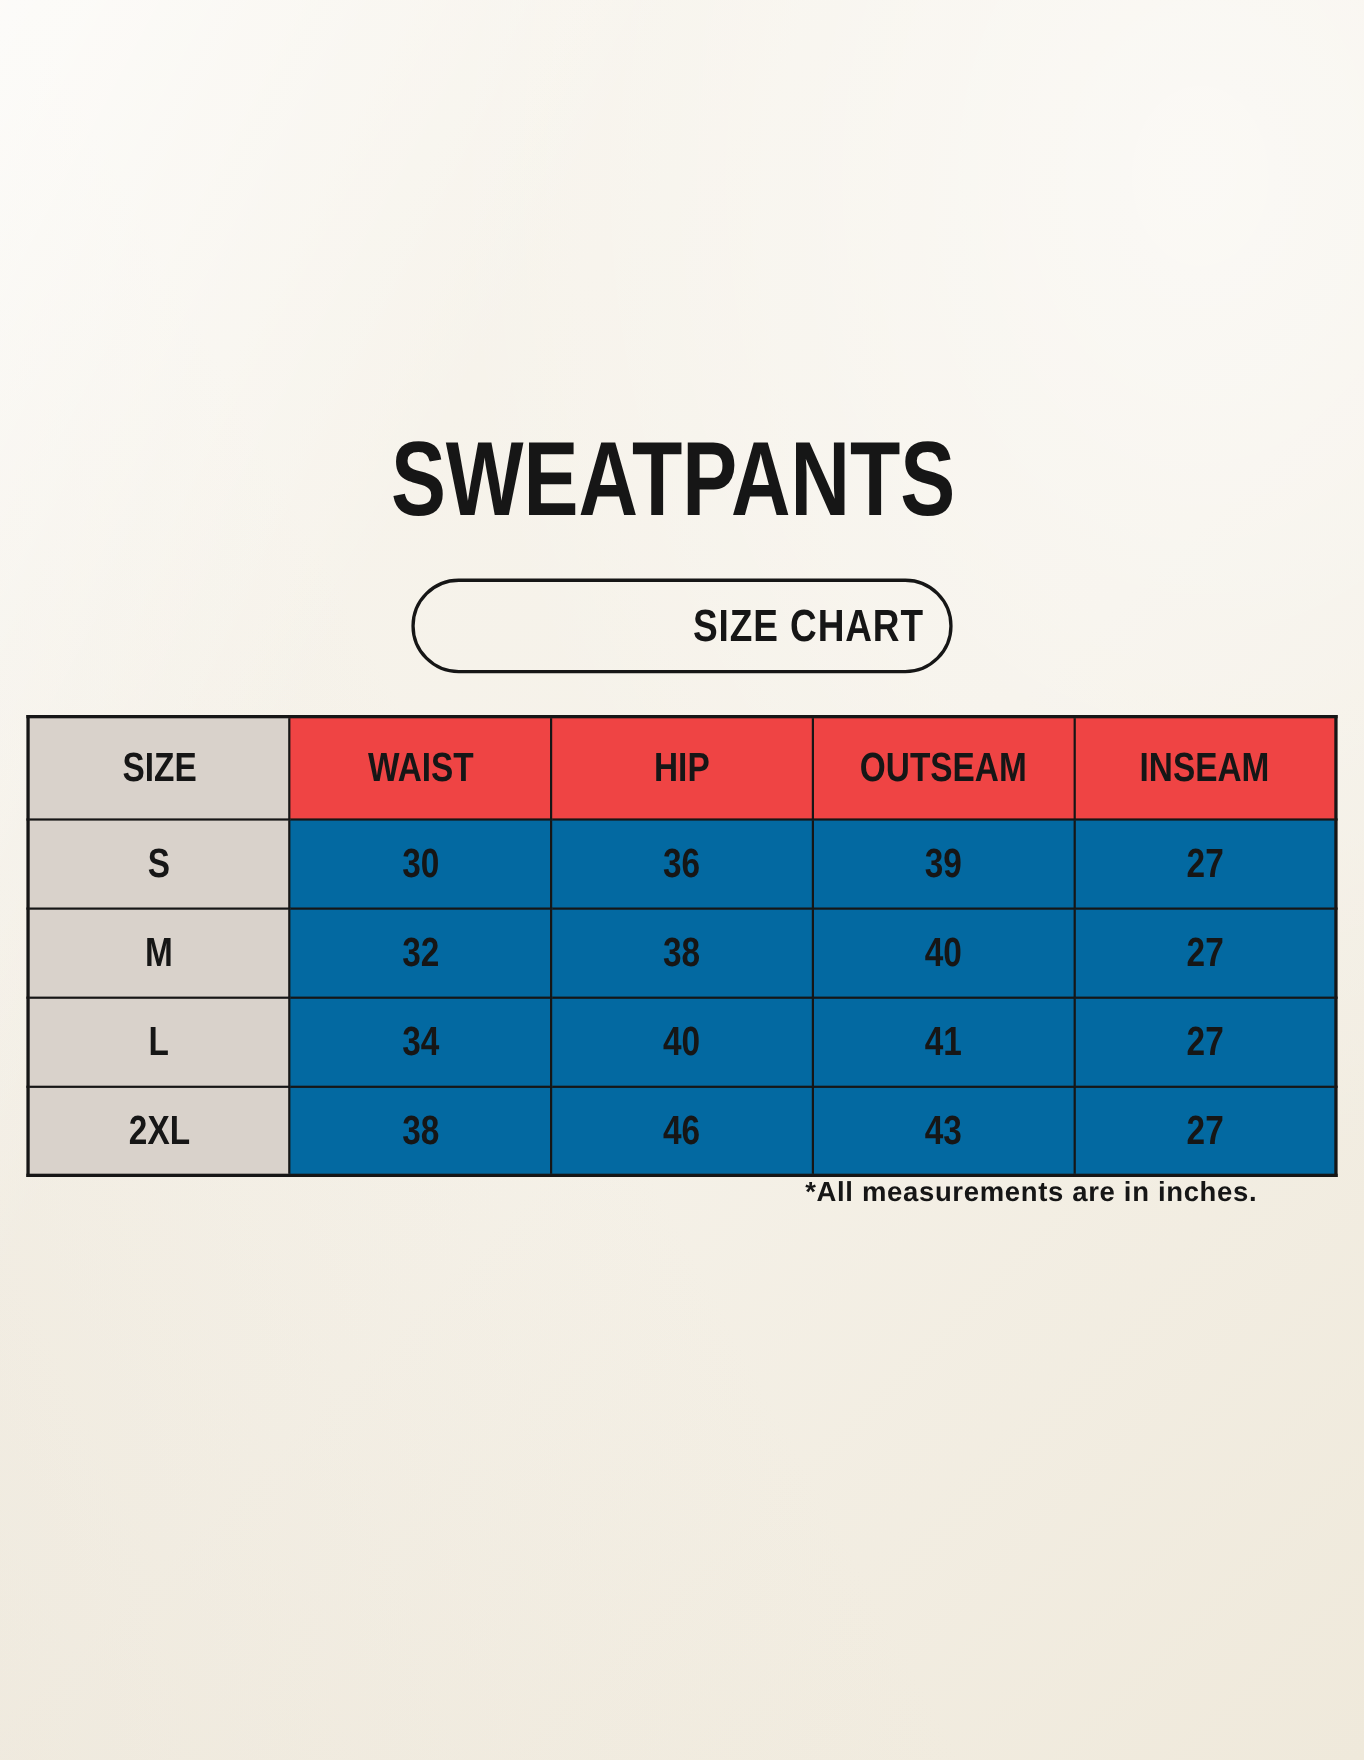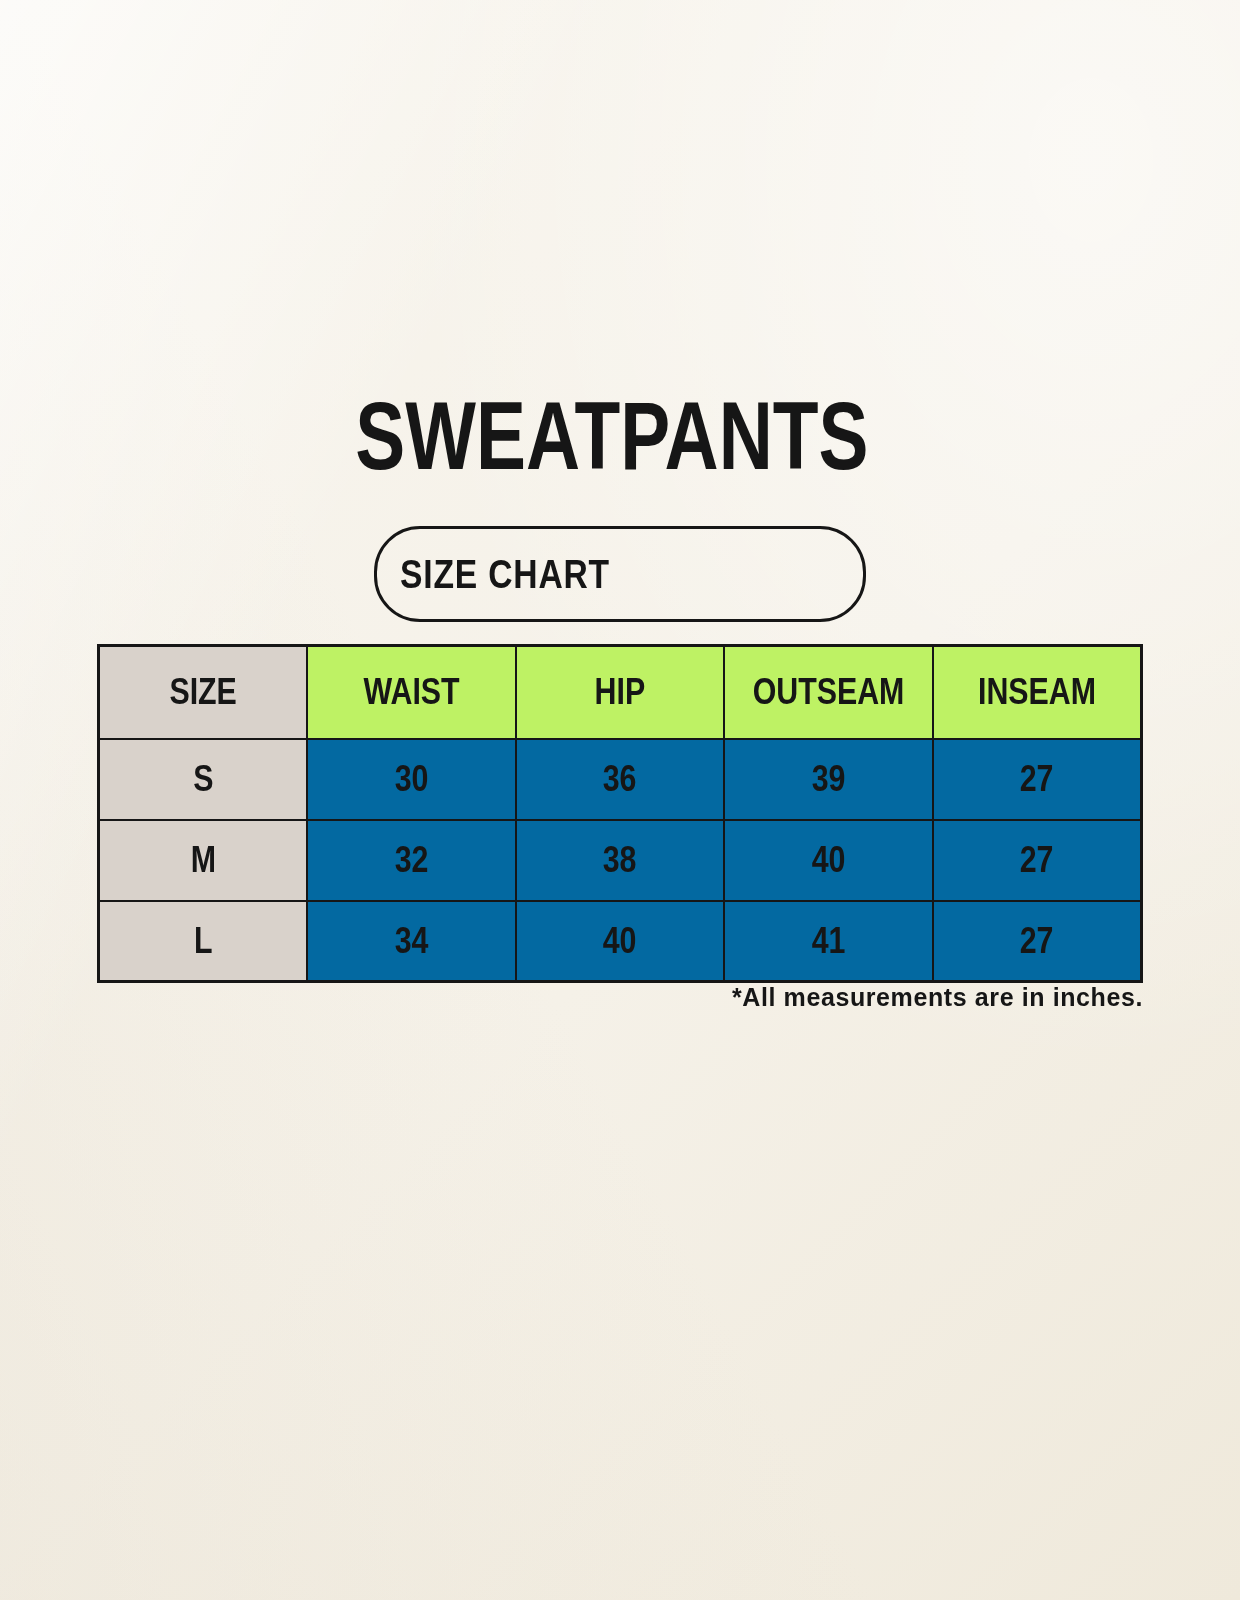--- a/index.html
+++ b/index.html
@@ -30,59 +30,59 @@
     text-align: center;
     font-size: 96px;
     font-weight: 700;
     line-height: 1;
     letter-spacing: 0px;
   }
   .page-title .cond { transform: scaleX(0.78); }
 
   .badge {
     width: 492px;
-    height: 96px;
+    height: 86px;
     margin: 42px auto 0 auto;
     border: 3px solid #161616;
     border-radius: 46px;
     background: transparent;
     display: flex;
     align-items: center;
-    justify-content: flex-start;
+    justify-content: flex-end;
   }
   .badge-label {
     font-size: 41px;
     font-weight: 700;
     letter-spacing: 1px;
     line-height: 1;
   }
 
   .table-wrap {
-    width: 1046px;
-    margin: 22px auto 0 auto;
+    width: 1192px;
+    margin: 38px auto 0 auto;
   }
   table.size-chart {
     width: 100%;
     border-collapse: collapse;
     border: 3px solid #161616;
     table-layout: fixed;
   }
   table.size-chart th,
   table.size-chart td {
     border: 2px solid #161616;
     text-align: center;
     vertical-align: middle;
     padding: 0;
     width: 20%;
   }
   table.size-chart thead th {
     height: 93px;
     font-size: 37px;
     font-weight: 700;
-    background: #bef264;
+    background: #ef4444;
   }
   table.size-chart thead th.col-size {
     background: #d9d2cb;
   }
   table.size-chart tbody th {
     height: 81px;
     font-size: 37px;
     font-weight: 700;
     background: #d9d2cb;
   }
@@ -137,17 +137,24 @@
         <td><span class="cond">40</span></td>
         <td><span class="cond">27</span></td>
       </tr>
       <tr>
         <th><span class="cond">L</span></th>
         <td><span class="cond">34</span></td>
         <td><span class="cond">40</span></td>
         <td><span class="cond">41</span></td>
         <td><span class="cond">27</span></td>
       </tr>
+      <tr>
+        <th><span class="cond">2XL</span></th>
+        <td><span class="cond">38</span></td>
+        <td><span class="cond">46</span></td>
+        <td><span class="cond">43</span></td>
+        <td><span class="cond">27</span></td>
+      </tr>
     </tbody>
   </table>
 </div>
 
 <div class="footnote">*All measurements are in inches.</div>
 
 </body></html>

